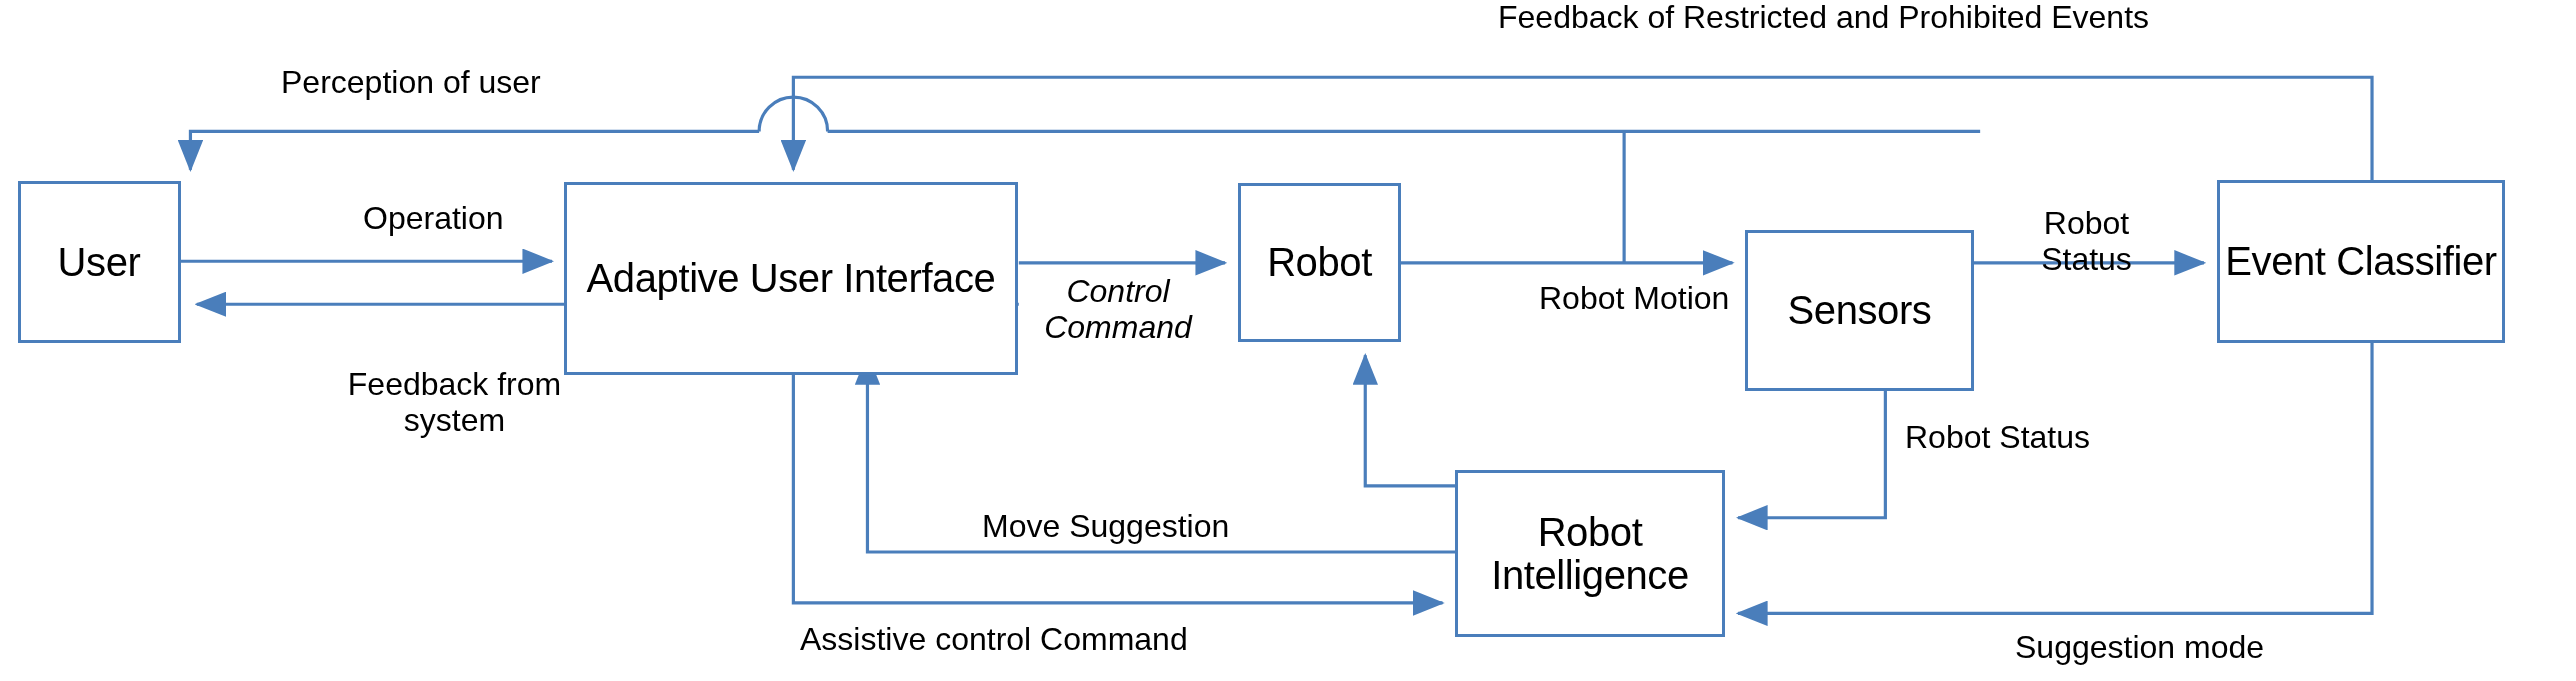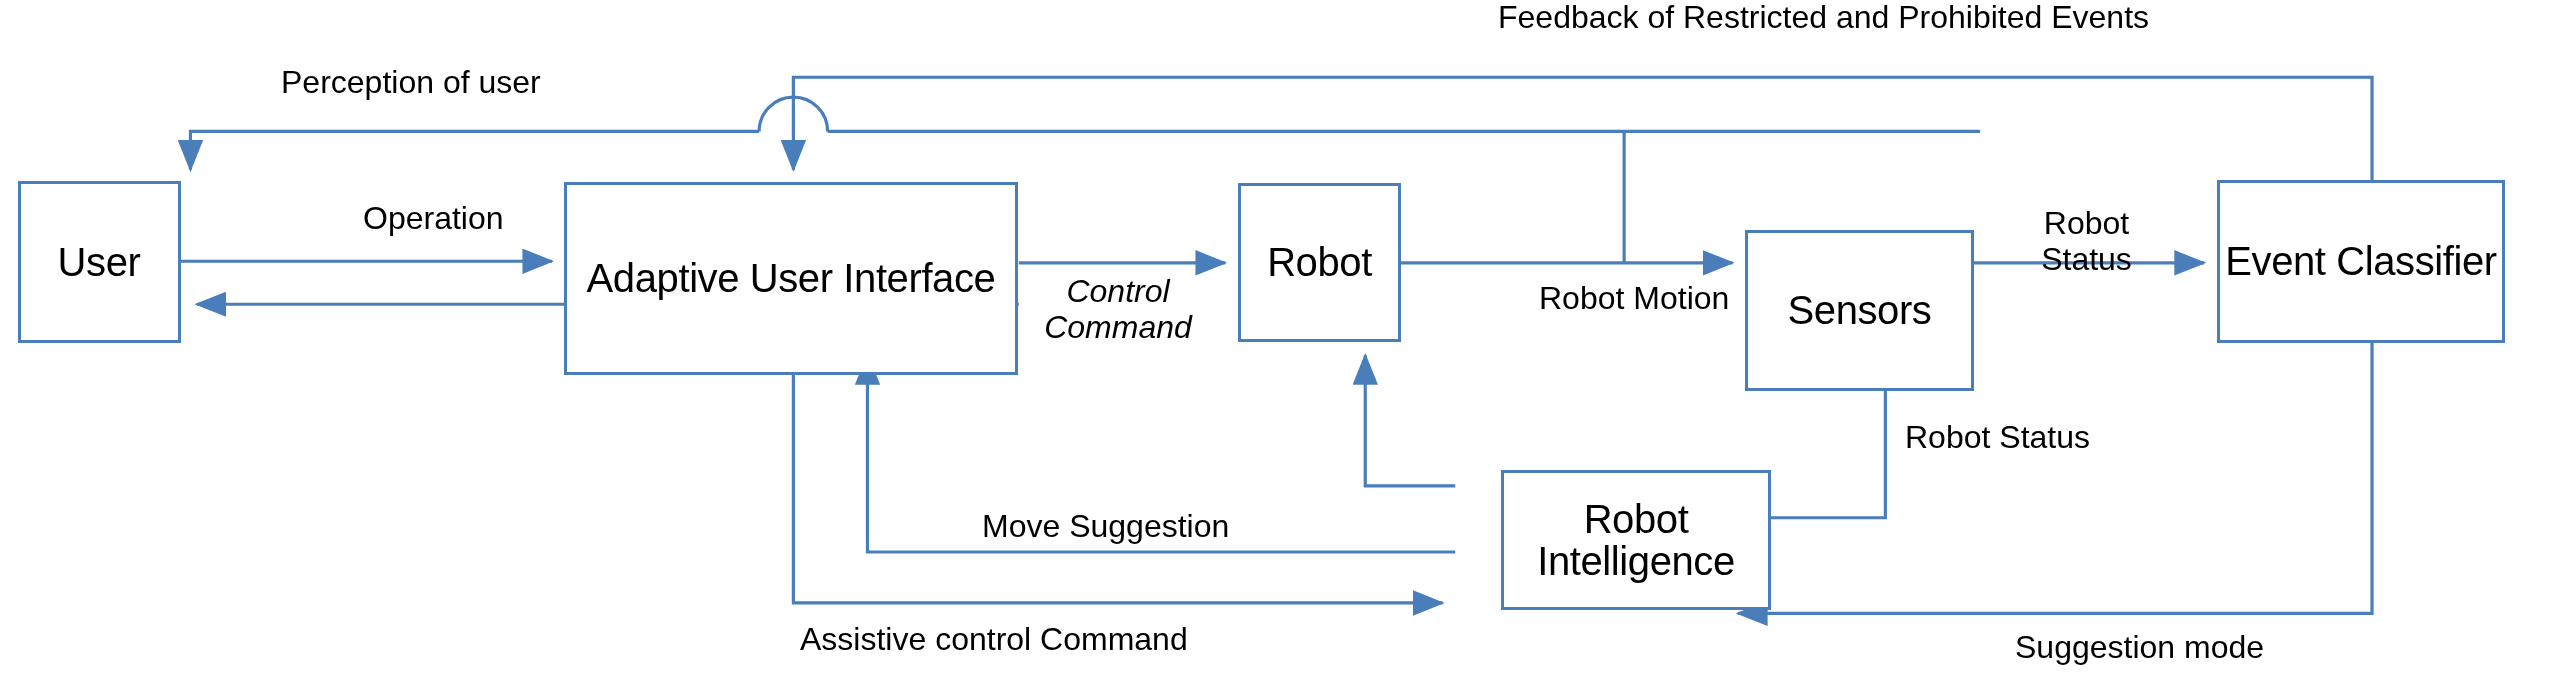--- a/index.html
+++ b/index.html
@@ -106,29 +106,31 @@
   <div class="node-box" style="left:564px; top:182px; width:454px; height:193px;">Adaptive User
 Interface</div>
 
   <div class="node-box" style="left:1238px;top:183px; width:163px; height:159px;">Robot</div>
 
   <div class="node-box" style="left:1745px;top:182px; width:229px; height:161px;margin-top:48px;">Sensors</div>
 
   <div class="node-box" style="left:2217px;top:180px; width:288px; height:163px;">Event
 Classifier</div>
 
-  <div class="node-box" style="left:1455px;top:470px; width:270px; height:140px;margin-left:46px;">Robot
+  <div class="node-box" style="left:1455px;top:470px; width:270px; height:167px;">Robot
 Intelligence</div>
 
   <div class="edge-label left" style="left:1498px; top:0px; width:797px;">Feedback of Restricted and Prohibited Events</div>
 
   <div class="edge-label left" style="left:281px; top:65px; width:335px;">Perception of user</div>
 
   <div class="edge-label left" style="left:363px; top:201px; width:191px;">Operation</div>
 
+  <div class="edge-label center" style="left:319px; top:367px; width:271px;">Feedback from
+system</div>
 
   <div class="edge-label center" style="left:1027px; top:274px; width:182px;font-style:italic;">Control
 Command</div>
 
   <div class="edge-label left" style="left:1495px; top:281px; width:239px;margin-left:44px;">Robot Motion</div>
 
   <div class="edge-label center" style="left:1999px; top:206px; width:175px;">Robot
 Status</div>
 
   <div class="edge-label left" style="left:1905px; top:420px; width:255px;">Robot Status</div>

